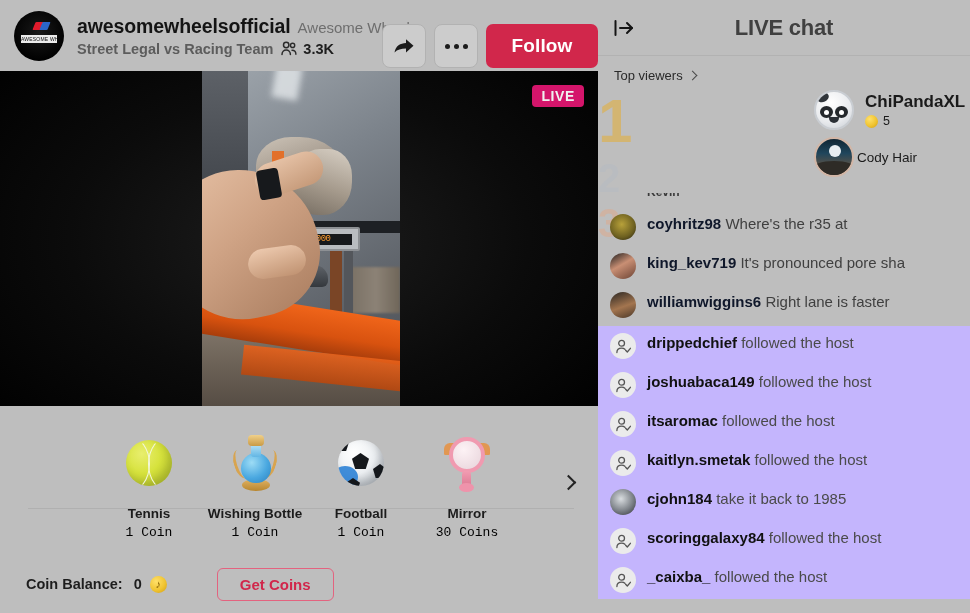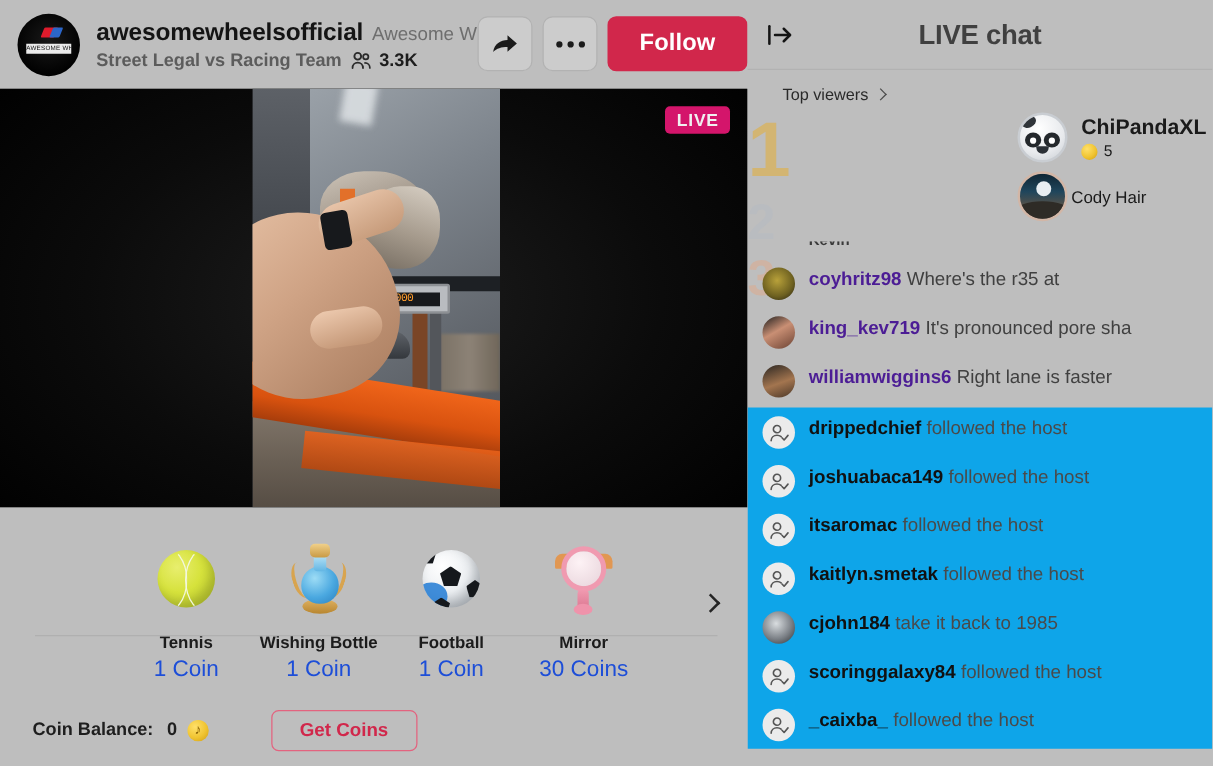--- a/index.html
+++ b/index.html
@@ -37,21 +37,21 @@
   }
   .host-text { margin-left: 13px; min-width: 0; }
   .host-line1 { display: flex; align-items: baseline; gap: 7px; white-space: nowrap; }
   .host-name { font-size: 19.5px; font-weight: bold; color: #141414; letter-spacing: -.1px; }
   .host-nick { font-size: 15px; color: #6e6e6e; }
   .host-line2 { display: flex; align-items: center; gap: 8px; margin-top: 3px; white-space: nowrap; }
   .host-title { font-size: 14.5px; color: #5c5c5c; font-weight: bold; }
   .viewer-wrap { display: flex; align-items: center; gap: 5px; }
   .viewer-count { font-size: 14.5px; color: #1d1d1d; font-weight: bold; }
 
-  .header-actions { position: absolute; right: 0; top: 13px; display: flex; align-items: center; gap: 8px; }
+  .header-actions { position: absolute; right: 0; top: 24px; display: flex; align-items: center; gap: 8px; }
   .icon-btn {
     width: 44px; height: 44px; border-radius: 8px;
     background: #cccccc; border: 1px solid #b2b2b2;
     display: flex; align-items: center; justify-content: center;
     cursor: pointer;
   }
   .dots { display: flex; gap: 4px; }
   .dots i { width: 5px; height: 5px; border-radius: 50%; background: #1b1b1b; display:block; }
   .follow-btn {
     height: 44px; min-width: 112px; padding: 0 22px;
@@ -131,21 +131,21 @@
     font-size: 14px; font-weight: bold; letter-spacing: .6px;
     padding: 3px 9px; border-radius: 4px;
   }
 
   
   .gift-area { flex: 1; position: relative; background: #bebebe; }
   .gift-row { display: flex; padding: 26px 0 0 96px; position: relative; }
   .gift-item { width: 106px; text-align: center; cursor: pointer; }
   .gift-img { height: 62px; display:flex; align-items:center; justify-content:center; }
   .gift-name { font-size: 13.5px; color: #1c1c1c; font-weight: bold; margin-top: 12px; }
-  .gift-price { font-size: 18px; color: #1d4ed8; margin-top: 4px; }
+  .gift-price { font-size: 13px; color: #000000; margin-top: 4px; font-family: Liberation Mono, monospace; }
   .gift-next {
     position: absolute; right: 18px; top: 66px;
     width: 22px; height: 22px; cursor: pointer;
   }
   .gift-next:before {
     content:""; position:absolute; left:5px; top:5px; width:9px; height:9px;
     border-right: 2.4px solid #242424; border-top: 2.4px solid #242424;
     transform: rotate(45deg);
   }
   .gift-divider { position: absolute; left: 28px; right: 24px; bottom: 46px; height: 1px; background: #b0b0b0; }
@@ -215,21 +215,21 @@
     font-family: "Liberation Sans", sans-serif; cursor: pointer;
   }
 
   
   .chat-panel { width: 372px; height: 613px; background: #bebebe; position: relative; display: flex; flex-direction: column; }
   .chat-header { height: 56px; display:flex; align-items:center; position: relative; flex: none; border-bottom: 1px solid #b2b2b2; }
   .collapse-btn { position:absolute; left: 14px; top: 16px; width: 24px; height: 24px; cursor:pointer; }
   .chat-title { width: 100%; text-align:center; font-size: 22px; font-weight: bold; color: #404040; letter-spacing: -.2px; }
 
   .top-viewers { flex: none; padding: 12px 0 0 0; position: relative; }
-  .tv-head { display:flex; align-items:center; gap:6px; padding-left: 28px; cursor:pointer; }
+  .tv-head { display:flex; align-items:center; gap:6px; padding-left: 16px; cursor:pointer; }
   .tv-head span { font-size: 13px; color: #2a2a2a; }
   .tv-chev { width: 7px; height: 7px; border-right: 1.6px solid #4a4a4a; border-top: 1.6px solid #4a4a4a; transform: rotate(45deg); }
 
   .podium { position: relative; height: 108px; margin-top: 2px; }
   .rank1 { left: 14px; top: 8px; font-size: 62px; color: #d3b572; font-family: "Liberation Sans", sans-serif; font-weight: bold; }
   .rank2 { left: 168px; top: 4px; font-size: 40px; color: #b9bcc0; font-weight: bold; }
   .rank3 { left: 168px; top: 50px; font-size: 40px; color: #cfb3a3; font-weight: bold; }
 
   .p1-wrap { position:absolute; left: 80px; top: 3px; width: 96px; text-align:center; cursor:pointer; }
   .p1-av { width: 50px; height: 50px; border-radius: 50%; margin: 0 auto; border: 2px solid #d9b866; overflow:hidden; position:relative; }
@@ -264,26 +264,26 @@
   .av-cody .moon { position:absolute; left:13px; top:6px; width:12px; height:12px; background:#e8eef2; border-radius:50%; }
   .av-cody .hill { position:absolute; left:-4px; bottom:-2px; width:44px; height:16px; background:#2e2b26; border-radius:50% 50% 0 0; }
 
   
   .chat-scroll { flex: 1; position: relative; overflow: hidden; padding-top: 0; }
   .chat-cut { height: 14px; overflow:hidden; position:relative; }
   .chat-cut .cut-txt { position:absolute; left:49px; top:-8px; font-size: 12px; color: #3a3a3a; font-weight: bold; }
   .msg { display:flex; gap: 11px; padding: 6px 16px 6px 12px; align-items: flex-start; }
   .msg-av { width: 26px; height: 26px; border-radius: 50%; flex:none; overflow:hidden; position:relative; margin-top: 1px; }
   .msg-body { font-size: 15px; line-height: 21px; color: #404040; }
-  .msg-user { font-weight: bold; color: #4c1d95; }
+  .msg-user { font-weight: bold; color: #0f172a; }
   .follow-ico {
     width: 26px; height: 26px; border-radius: 50%; background:#ebebeb; flex:none;
     display:flex; align-items:center; justify-content:center; margin-top: 1px;
   }
-  .highlight-block { background: #0ea5e9; margin-top: 2px; }
+  .highlight-block { background: #c4b5fd; margin-top: 2px; }
   .highlight-block .msg-body { color: #4a4a4a; }
   .highlight-block .msg-user { color: #111; }
 
   
   .ca-coy { background: radial-gradient(circle at 45% 40%, #b8a13a 0%, #6d6020 60%, #201c10 100%); }
   .ca-king { background: linear-gradient(150deg,#1c1c1c 0%, #c98f74 45%, #6b4233 100%); }
   .ca-will { background: linear-gradient(160deg,#2a2622 0%, #a3754f 55%, #4a3728 100%); }
   .ca-cjohn { background: radial-gradient(circle at 42% 38%, #d9dde0 0%, #7c8187 55%, #2a2d30 100%); }
 
   .scrollbar-track { position:absolute; right: 2px; top: 140px; width: 5px; bottom: 8px; }

